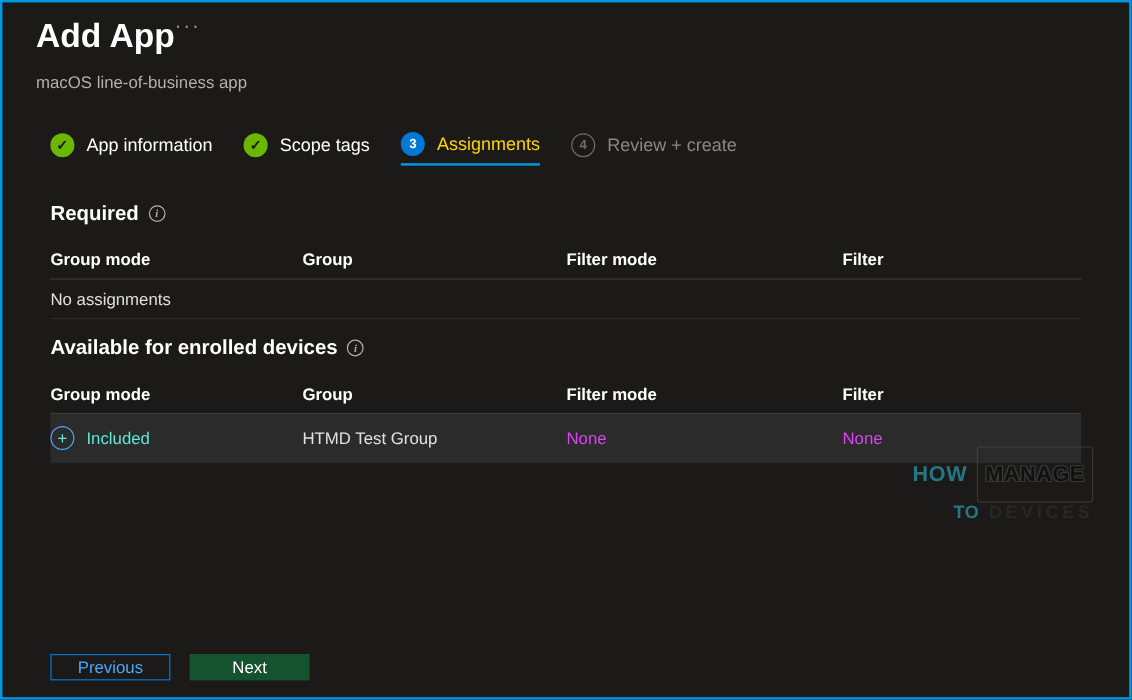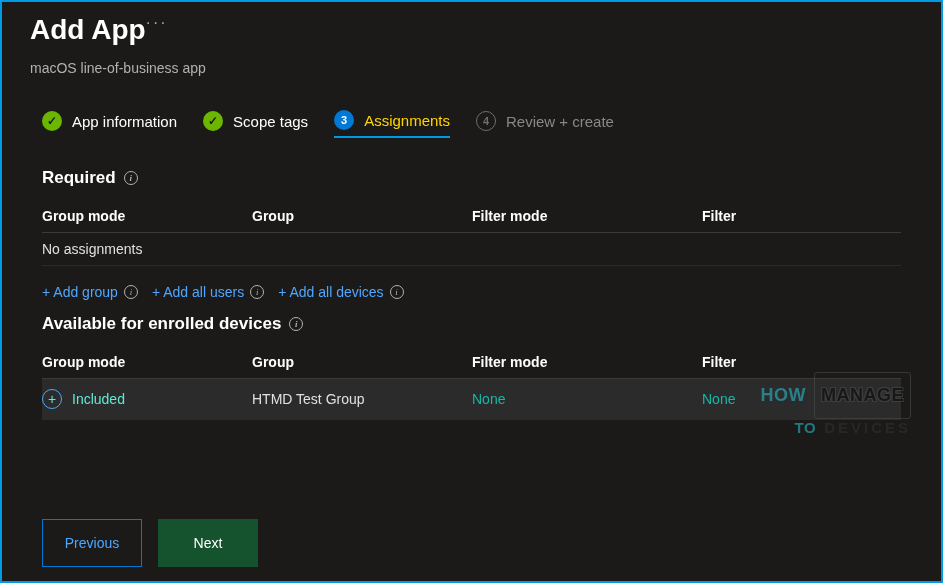--- a/index.html
+++ b/index.html
@@ -75,21 +75,21 @@
   .tbl-head { font-weight: 600; color: #fff; border-bottom: 1px solid #3a3a3a; }
   .tbl-row { border-bottom: 1px solid #2a2a2a; color: #e0e0e0; }
   .tbl-row.highlight { background: #2b2b2b; padding: 10px 0; }
   .mode-cell { display: flex; align-items: center; gap: 10px; color: #5eead4; }
   .plus-circle {
     width: 20px; height: 20px; border: 1.8px solid #4da6ff; border-radius: 50%;
     display: inline-flex; align-items: center; justify-content: center;
     font-size: 14px; line-height: 1;
   }
   .plus-circle::before { content: "+"; }
-  .link-val { color: #14b8a6; }
+  .link-val { color: #d946ef; }
 
   .actions {
     display: flex; gap: 14px; align-items: center; margin: 18px 0 6px 0;
     color: #4da6ff; flex-wrap: wrap;
   }
   .action-link { display: flex; align-items: center; gap: 6px; cursor: pointer; font-size: 14px; }
 
   .watermark {
     position: absolute; right: 30px; top: 370px; text-align: right;
     font-weight: 700; letter-spacing: 0.5px; opacity: 0.55;
@@ -103,21 +103,21 @@
   }
   .wm-to { color: #28c4d8; font-size: 15px; }
   .wm-devices { font-size: 15px; color: #333; letter-spacing: 3px; }
 
   .footer {
     position: absolute;
     bottom: 14px; left: 40px;
     display: flex; gap: 16px;
   }
   .btn {
-    min-width: 100px; height: 48px;
+    min-width: 100px; height: 22px;
     display: flex; align-items: center; justify-content: center;
     font-size: 14px; cursor: pointer;
   }
   .btn-outline { border: 1px solid #0078d4; color: #4da6ff; background: transparent; }
   .btn-primary { background: #14532d; color: #fff; border: none; }
 </style>
 </head>
 <body>
 
 <div class="header">
@@ -162,34 +162,20 @@
       <div>Filter</div>
     </div>
     <div class="tbl-row">
       <div>No assignments</div>
       <div></div>
         <div></div>
         <div></div>
     </div>
   </div>
 
-  <div class="actions">
-    <span class="action-link">
-      <span>+ Add group</span>
-      <span class="info-icon"></span>
-    </span>
-    <span class="action-link">
-      <span>+ Add all users</span>
-      <span class="info-icon"></span>
-    </span>
-    <span class="action-link">
-      <span>+ Add all devices</span>
-      <span class="info-icon"></span>
-    </span>
-  </div>
 
   <div class="section-title" style="margin-top:14px">
     <span>Available for enrolled devices</span>
     <span class="info-icon"></span>
   </div>
 
   <div class="tbl">
     <div class="tbl-head">
       <div>Group mode</div>
       <div>Group</div>

